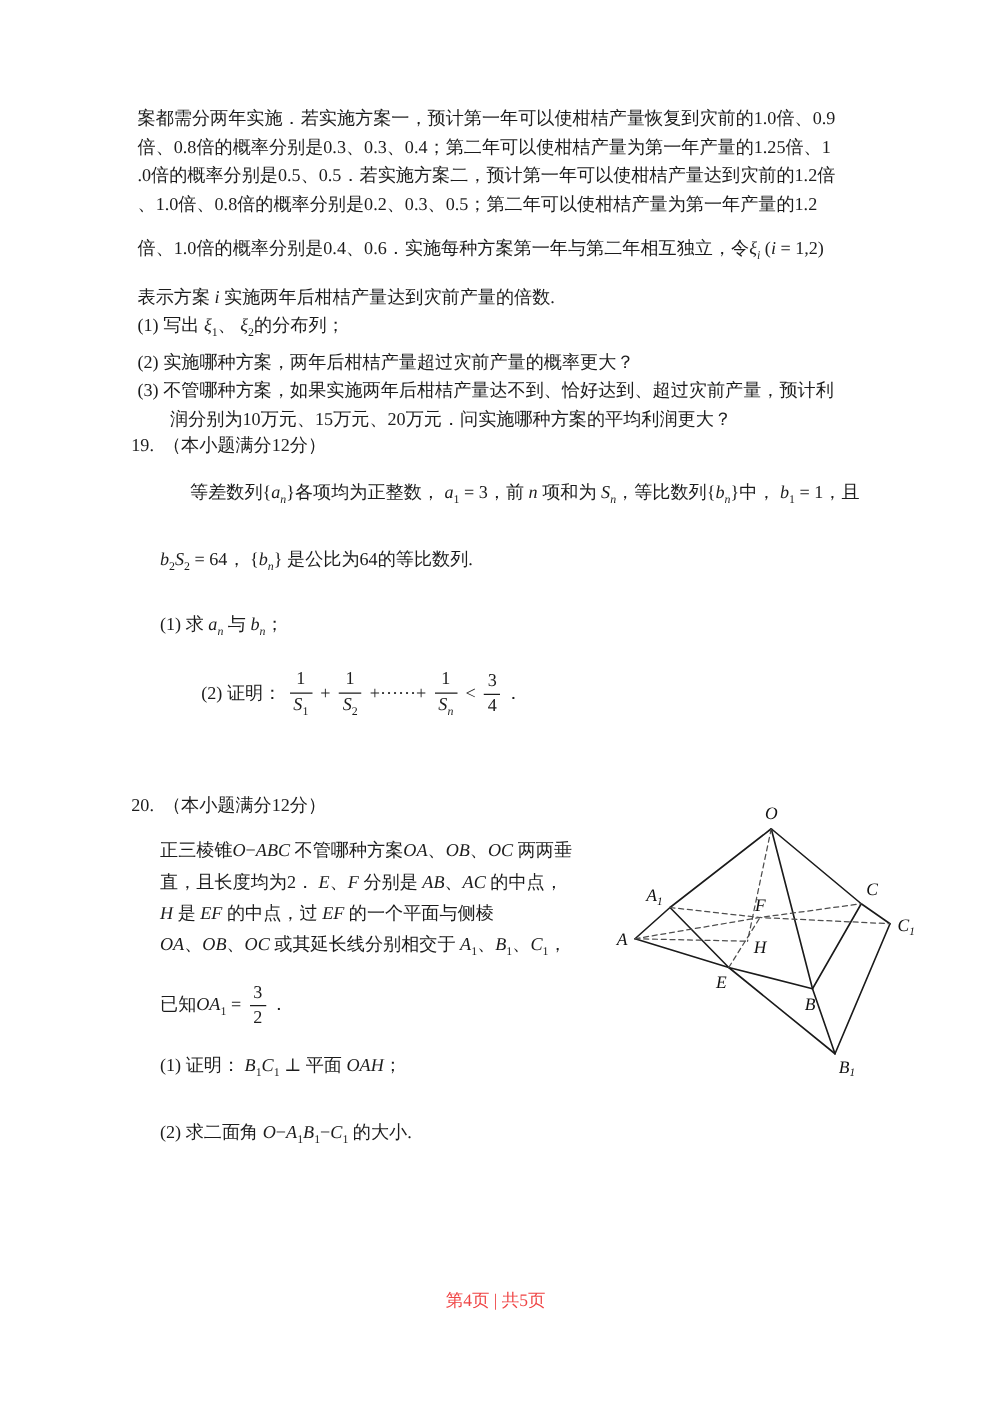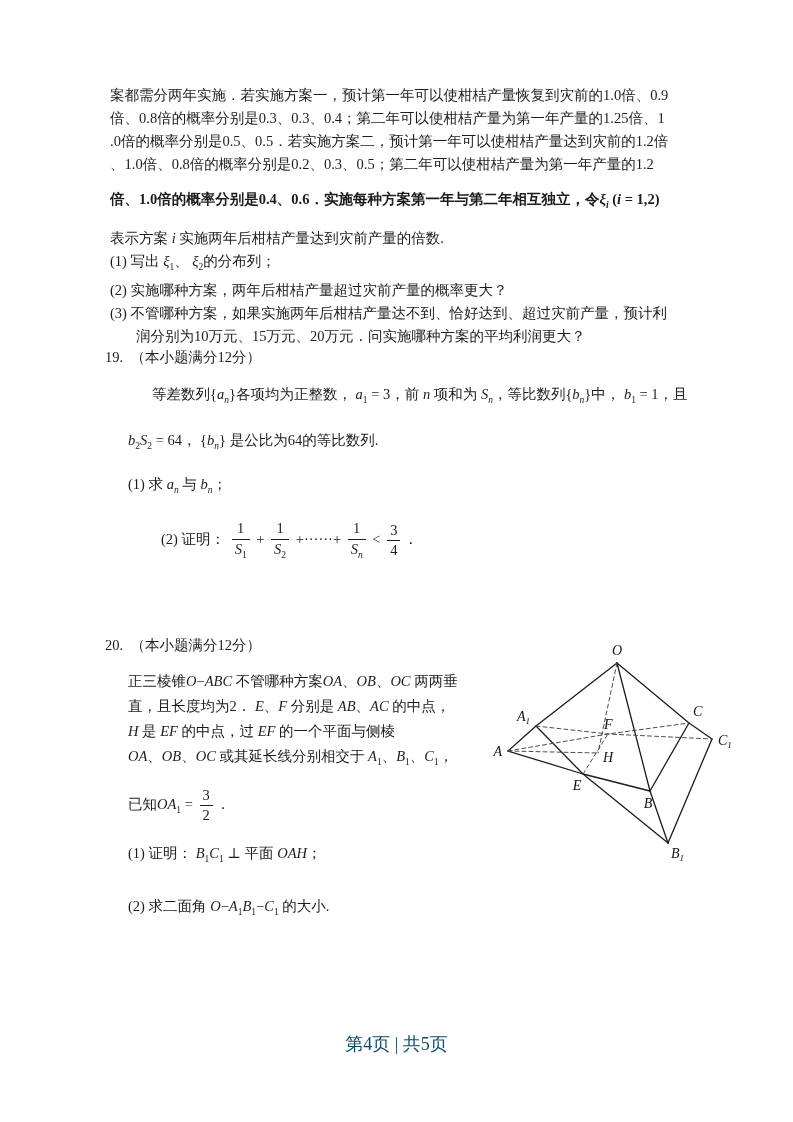--- a/index.html
+++ b/index.html
@@ -10,48 +10,48 @@
   .r{font-style:normal;}
   .i{font-style:italic;font-family:"Liberation Serif","DejaVu Serif",serif;}
   .s{font-size:9.5px;vertical-align:-4px;font-style:italic;}
   .sr{font-size:9.5px;vertical-align:-4px;font-style:normal;}
   
   .f{display:inline-block;vertical-align:middle;text-align:center;margin:0 3px;line-height:1.2;}
   .fn{display:block;padding:0 3px 1px;border-bottom:1px solid #1c1c1c;}
   .fd{display:block;padding:1px 3px 0;}
   
   #p18{left:110px;top:84px;width:608px;}
-  #p18 .line:nth-child(5){margin-top:12px;font-weight:bold;}
+  #p18 .line:nth-child(5){margin-top:12px;}
   #p18 .line:nth-child(6){margin-top:10px;}
   #p18 .line:nth-child(10){padding-left:26px;}
   
   #p19{left:105px;top:346px;width:625px;}
   #p19 .body{margin-left:23px;}
   #p19 .body .line:nth-child(1){margin-top:8px;line-height:34px;margin-left:24px;}
-  #p19 .body .line:nth-child(2){margin-top:8px;line-height:30px;}
+  #p19 .body .line:nth-child(2){margin-top:8px;line-height:46px;}
   #p19 .body .line:nth-child(3){margin-top:10px;line-height:26px;}
   #p19 .body .line:nth-child(4){margin-top:12px;line-height:48px;min-height:48px;margin-left:33px;}
   
   #p20{left:105px;top:634px;width:385px;}
   #p20 .body{margin-left:23px;}
   #p20 .body .line{line-height:25px;min-height:25px;}
   #p20 .body .line:nth-child(1){margin-top:12px;}
   #p20 .body .line:nth-child(5){margin-top:6px;line-height:46px;min-height:46px;}
   #p20 .body .line:nth-child(6){margin-top:8px;}
   #p20 .body .line:nth-child(7){margin-top:22px;}
   
   #figure{position:absolute;left:480px;top:633px;width:266px;height:242px;}
   #figure polyline{fill:none;stroke:#1b1b1b;stroke-width:1.3;stroke-linejoin:round;stroke-linecap:round;}
   #figure polyline.dash{stroke:#4d4d4d;stroke-width:1;stroke-dasharray:4 3;}
   #figure text{font-family:"Liberation Serif","DejaVu Serif",serif;font-style:italic;
                font-size:14px;fill:#111;}
   #figure tspan.sub{font-size:9px;}
   
   #footer{position:absolute;left:0;right:0;top:1032px;text-align:center;
-          font-size:18px;color:#0c4a6e;}
+          font-size:14px;color:#ef4444;}
 </style>
 </head>
 <body>
 
 <div class="page">
 
   <section id="p18">
       <div class="line"><span class="r">案都需分两年实施．若实施方案一，预计第一年可以使柑桔产量恢复到灾前的1.0倍、0.9</span></div>
       <div class="line"><span class="r">倍、0.8倍的概率分别是0.3、0.3、0.4；第二年可以使柑桔产量为第一年产量的1.25倍、1</span></div>
       <div class="line"><span class="r">.0倍的概率分别是0.5、0.5．若实施方案二，预计第一年可以使柑桔产量达到灾前的1.2倍</span></div>

